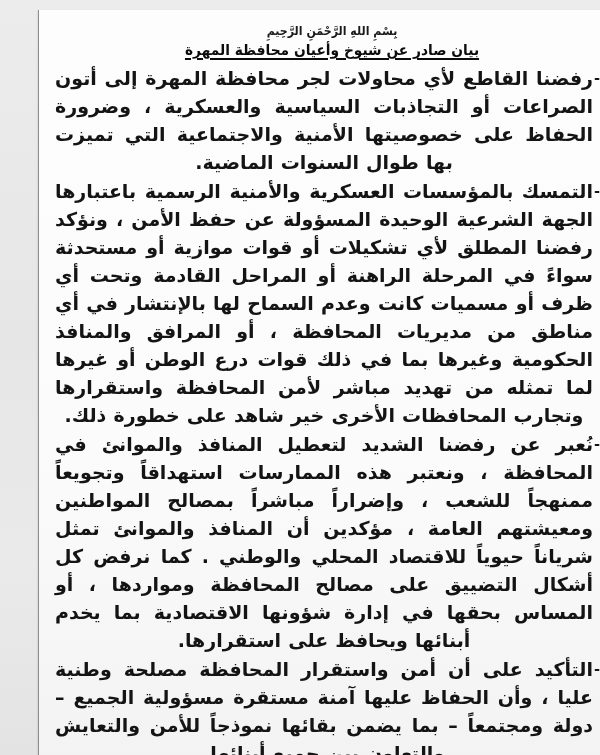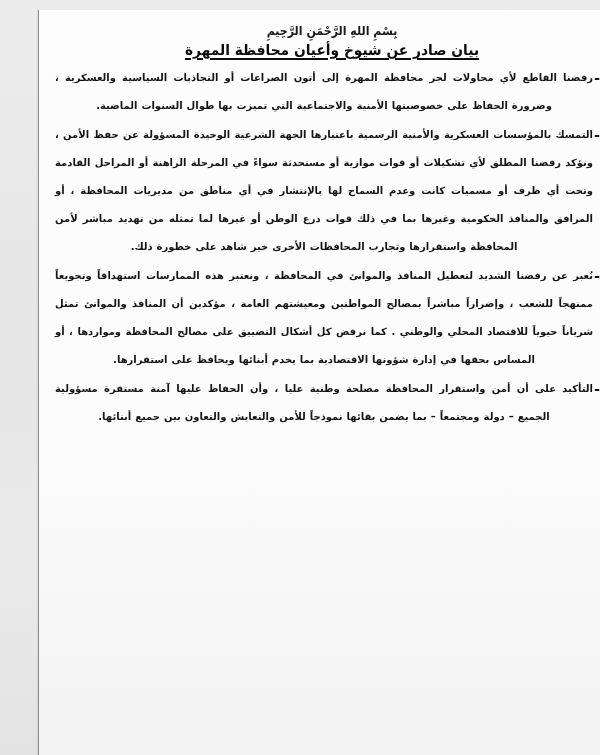--- a/index.html
+++ b/index.html
@@ -112,21 +112,21 @@
     flex: 0 0 auto;
     font-size: 14.6px;
     font-weight: 700;
     line-height: 28px;
     color: #141414;
     white-space: nowrap;
     padding-left: 1px;
   }
   .clause-text {
     flex: 1 1 auto;
-    font-size: 10px;
+    font-size: 19px;
     font-weight: 700;
     line-height: 28px;
     text-align: justify;
     text-align-last: center;
     color: #141414;
     word-spacing: 0.5px;
   }
 </style>
 </head>
 <body>

